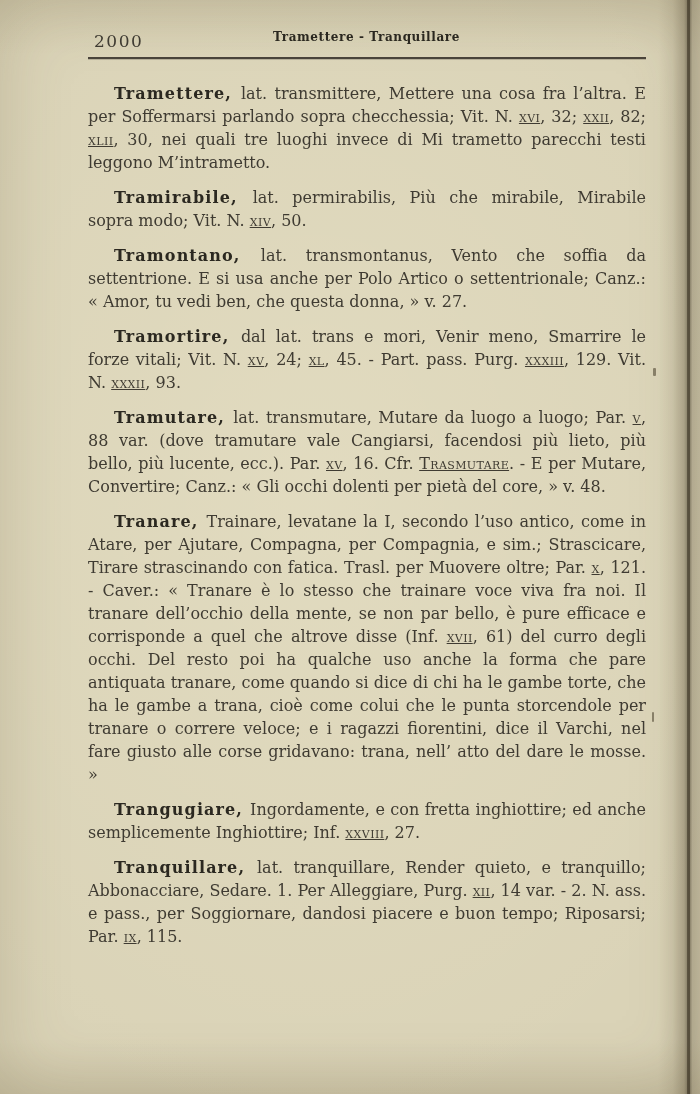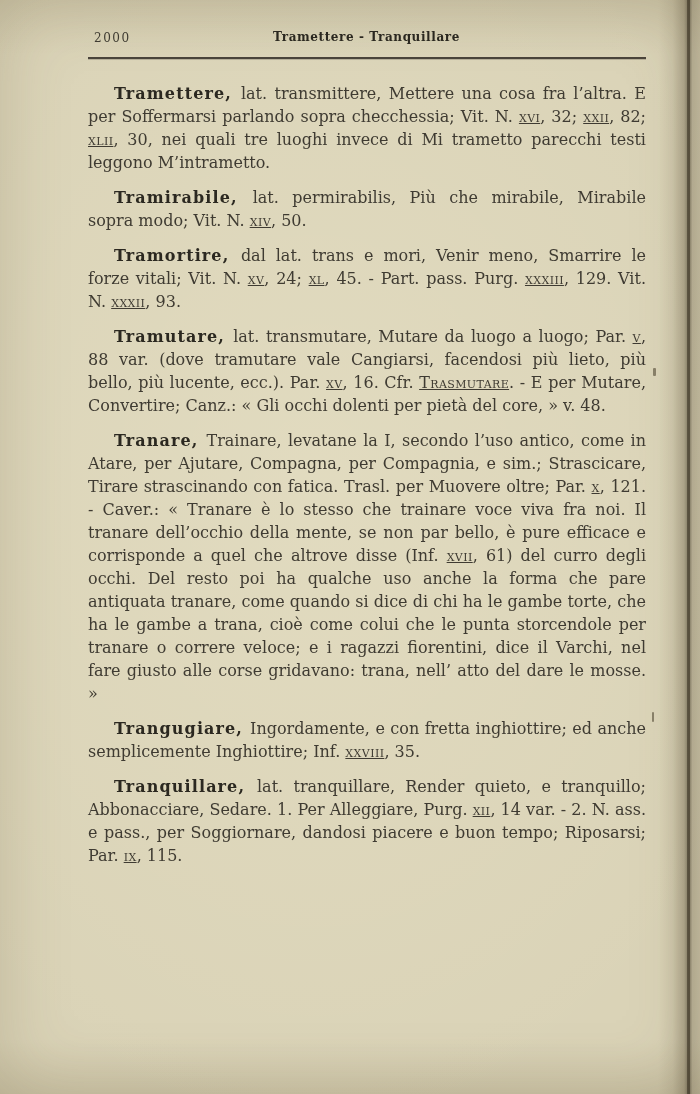--- a/index.html
+++ b/index.html
@@ -47,21 +47,21 @@
   .scan-artifact { position: absolute; background: rgba(70,60,40,0.55); border-radius: 1px; }
   .artifact-1 { right: 44px; top: 368px; width: 3px; height: 8px; }
   .artifact-2 { right: 46px; top: 712px; width: 2px; height: 10px; }
 
   .header {
     position: absolute; top: 30px; left: 88px; right: 55px;
     height: 24px;
   }
   .page-number {
     position: absolute; left: 6px; top: 1px;
-    font-size: 12px; letter-spacing: 1.5px; color: var(--ink);
+    font-size: 17px; letter-spacing: 1.5px; color: var(--ink);
   }
   .running-title {
     position: absolute; left: 0; right: 0; top: 0;
     text-align: center;
     font-weight: bold; font-size: 12px; letter-spacing: 0.6px;
     color: var(--ink-dark);
   }
   .header-rule {
     position: absolute; top: 57px; left: 88px;
     width: 558px; height: 2px;
@@ -89,24 +89,25 @@
   <div class="header">
     <span class="page-number">2000</span>
     <span class="running-title">Tramettere - Tranquillare</span>
   </div>
 
   <div class="header-rule"></div>
 
   <div class="body-column">
       <p class="entry"><span class="seg-b">Tramettere, </span><span>lat. </span><span class="seg-i">transmittere</span><span>, Mettere una cosa fra l’altra. E per Soffermarsi parlando sopra checchessia; </span><span class="seg-i">Vit. N.</span><span> </span><span class="seg-sc">xvi</span><span>, 32; </span><span class="seg-sc">xxii</span><span>, 82; </span><span class="seg-sc">xlii</span><span>, 30, nei quali tre luoghi invece di </span><span class="seg-i">Mi trametto</span><span> parecchi testi leggono </span><span class="seg-i">M’intrametto</span><span>.</span></p>
       <p class="entry"><span class="seg-b">Tramirabile, </span><span>lat. </span><span class="seg-i">permirabilis</span><span>, Più che mirabile, Mirabile sopra modo; </span><span class="seg-i">Vit. N.</span><span> </span><span class="seg-sc">xiv</span><span>, 50.</span></p>
+      <p class="entry"><span class="seg-b">Tramontano, </span><span>lat. </span><span class="seg-i">transmontanus</span><span>, Vento che soffia da settentrione. E si usa anche per Polo Artico o settentrionale; </span><span class="seg-i">Canz.:</span><span> « Amor, tu vedi ben, che questa donna, » v. 27.</span></p>
       <p class="entry"><span class="seg-b">Tramortire, </span><span>dal lat. </span><span class="seg-i">trans</span><span> e </span><span class="seg-i">mori</span><span>, Venir meno, Smarrire le forze vitali; </span><span class="seg-i">Vit. N.</span><span> </span><span class="seg-sc">xv</span><span>, 24; </span><span class="seg-sc">xl</span><span>, 45. - Part. pass. </span><span class="seg-i">Purg.</span><span> </span><span class="seg-sc">xxxiii</span><span>, 129. </span><span class="seg-i">Vit. N.</span><span> </span><span class="seg-sc">xxxii</span><span>, 93.</span></p>
       <p class="entry"><span class="seg-b">Tramutare, </span><span>lat. </span><span class="seg-i">transmutare</span><span>, Mutare da luogo a luogo; </span><span class="seg-i">Par.</span><span> </span><span class="seg-sc">v</span><span>, 88 </span><span class="seg-i">var.</span><span> (dove </span><span class="seg-i">tramutare</span><span> vale Cangiarsi, facendosi più lieto, più bello, più lucente, ecc.). </span><span class="seg-i">Par.</span><span> </span><span class="seg-sc">xv</span><span>, 16. Cfr. </span><span class="seg-sc">Trasmutare</span><span>. - E per Mutare, Convertire; </span><span class="seg-i">Canz.:</span><span> « Gli occhi dolenti per pietà del core, » v. 48.</span></p>
       <p class="entry"><span class="seg-b">Tranare, </span><span>Trainare, levatane la </span><span class="seg-i">I</span><span>, secondo l’uso antico, come in </span><span class="seg-i">Atare</span><span>, per </span><span class="seg-i">Ajutare, Compagna</span><span>, per </span><span class="seg-i">Compagnia</span><span>, e sim.; Strascicare, Tirare strascinando con fatica. Trasl. per Muovere oltre; </span><span class="seg-i">Par.</span><span> </span><span class="seg-sc">x</span><span>, 121. - </span><span class="seg-i">Caver.:</span><span> « </span><span class="seg-i">Tranare</span><span> è lo stesso che </span><span class="seg-i">trainare</span><span> voce viva fra noi. Il tranare dell’occhio della mente, se non par bello, è pure efficace e corrisponde a quel che altrove disse (</span><span class="seg-i">Inf.</span><span> </span><span class="seg-sc">xvii</span><span>, 61) del </span><span class="seg-i">curro degli occhi</span><span>. Del resto poi ha qualche uso anche la forma che pare antiquata </span><span class="seg-i">tranare</span><span>, come quando si dice di chi ha le gambe torte, che ha le gambe </span><span class="seg-i">a trana</span><span>, cioè come colui che le punta storcendole per tranare o correre veloce; e i ragazzi fiorentini, dice il Varchi, nel fare giusto alle corse gridavano: </span><span class="seg-i">trana</span><span>, nell’ atto del dare le mosse. »</span></p>
-      <p class="entry"><span class="seg-b">Trangugiare, </span><span>Ingordamente, e con fretta inghiottire; ed anche semplicemente Inghiottire; </span><span class="seg-i">Inf.</span><span> </span><span class="seg-sc">xxviii</span><span>, 35.</span></p>
+      <p class="entry"><span class="seg-b">Trangugiare, </span><span>Ingordamente, e con fretta inghiottire; ed anche semplicemente Inghiottire; </span><span class="seg-i">Inf.</span><span> </span><span class="seg-sc">xxviii</span><span>, 27.</span></p>
       <p class="entry"><span class="seg-b">Tranquillare, </span><span>lat. </span><span class="seg-i">tranquillare</span><span>, Render quieto, e tranquillo; Abbonacciare, Sedare. 1. Per Alleggiare, </span><span class="seg-i">Purg.</span><span> </span><span class="seg-sc">xii</span><span>, 14 </span><span class="seg-i">var.</span><span> - 2. N. ass. e pass., per Soggiornare, dandosi piacere e buon tempo; Riposarsi; </span><span class="seg-i">Par.</span><span> </span><span class="seg-sc">ix</span><span>, 115.</span></p>
     </div>
 
   <div class="scan-artifact artifact-1"></div>
   <div class="scan-artifact artifact-2"></div>
 
   <div class="gutter"></div>
   <div class="gutter-line"></div>
 
 </div>

